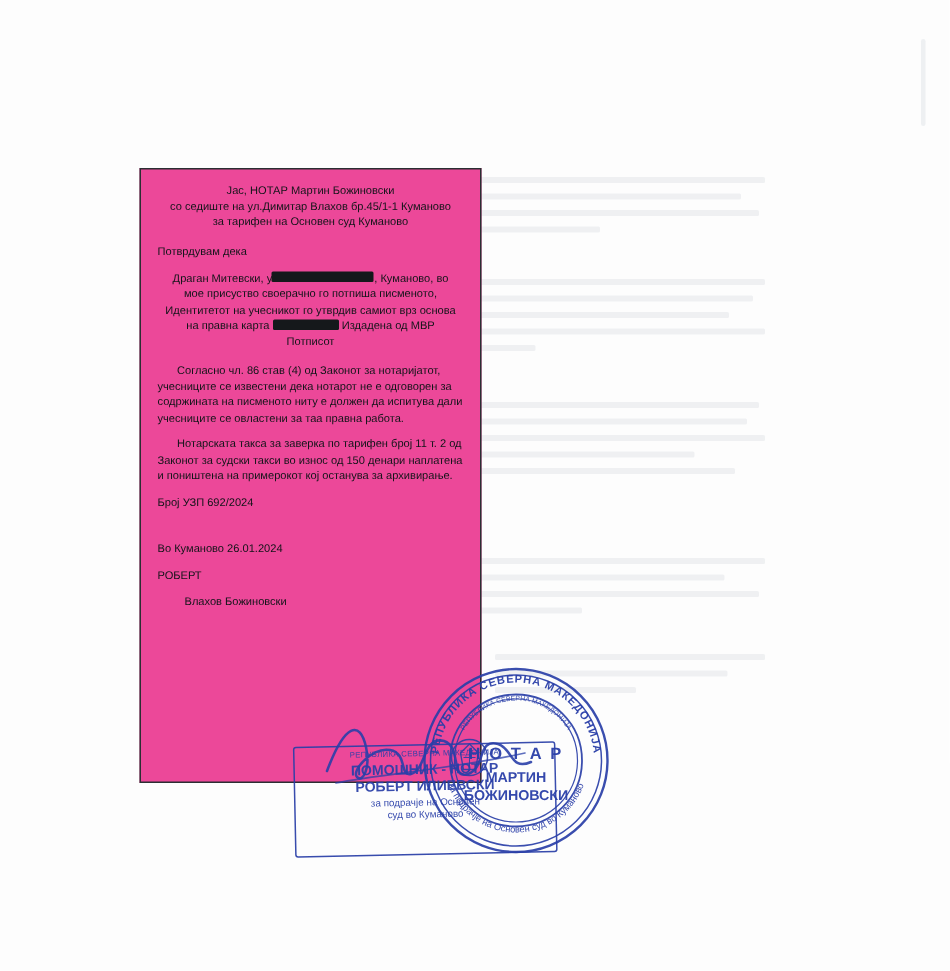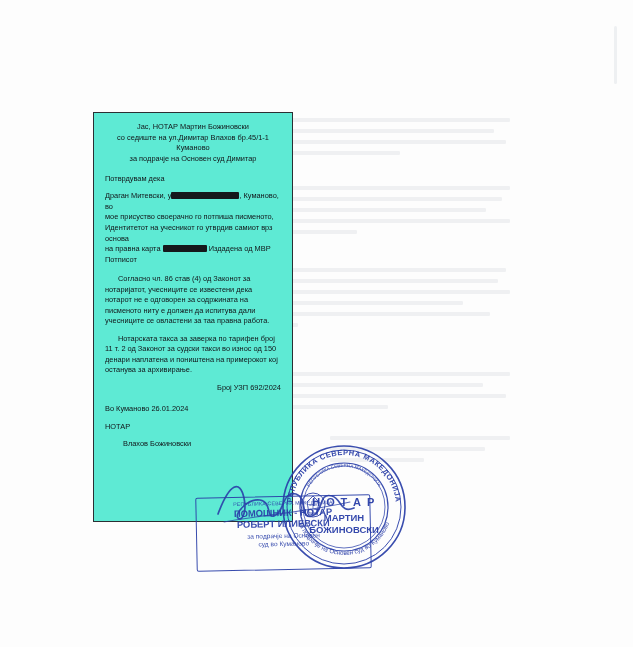--- a/index.html
+++ b/index.html
@@ -30,23 +30,23 @@
     background: #e4e7ea;
     margin-bottom: 7px;
     border-radius: 1px;
   }
 
   
   #notary-sheet {
     position: absolute;
     left: 93px;
     top: 112px;
-    width: 200px;
+    width: 228px;
     height: 410px;
-    background: #5eead4;
+    background: #ec4899;
     border: 1px solid #2b2f33;
     box-sizing: border-box;
     padding: 9px 11px 0 11px;
     color: #111418;
     font-size: 7.4px;
     line-height: 1.42;
   }
   #notary-sheet p {
     margin: 0 0 7px 0;
     text-align: left;
@@ -197,44 +197,44 @@
   </div>
 
   <div class="edge-noise" style="top:26px; height:58px;"></div>
 </div>
 
 <div id="notary-sheet">
 
   <div class="head-block">
     <div>Јас, НОТАР Мартин Божиновски</div>
     <div>со седиште на ул.Димитар Влахов бр.45/1-1 Куманово</div>
-    <div>за подрачје на Основен суд Димитар</div>
+    <div>за тарифен на Основен суд Куманово</div>
   </div>
 
   <p>Потврдувам дека</p>
 
-  <p style="margin-bottom:9px;">
+  <p style="margin-bottom:9px;text-align:center;">
     <span>Драган Митевски, у</span><span class="redact w1"></span><span>, Куманово, во</span><br>
     <span>мое присуство своерачно го потпиша писменото,</span><br>
     <span>Идентитетот на учесникот го утврдив самиот врз основа</span><br>
     <span>на правна карта</span> <span class="redact w2"></span> <span>Издадена од МВР</span><br>
     <span>Потписот</span>
   </p>
 
 
   <p class="indent">Согласно чл. 86 став (4) од Законот за нотаријатот, учесниците се известени дека нотарот не е одговорен за содржината на писменото ниту е должен да испитува дали учесниците се овластени за таа правна работа.</p>
 
   <p class="indent">Нотарската такса за заверка по тарифен број 11 т. 2 од Законот за судски такси во износ од 150 денари наплатена и поништена на примерокот кој останува за архивирање.</p>
 
 
-  <p style="margin-bottom:11px;text-align:right;">Број УЗП 692/2024</p>
+  <p style="margin-bottom:21px;">Број УЗП 692/2024</p>
 
   <p>Во Куманово 26.01.2024</p>
 
-  <p class="sig-label">НОТАР</p>
+  <p class="sig-label">РОБЕРТ</p>
 
   <p class="sig-name">Влахов Божиновски</p>
 </div>
 
 <svg id="signature-stroke" viewBox="0 0 150 60" xmlns="http://www.w3.org/2000/svg">
   <path d="M4 42 C 16 10, 26 8, 30 26 C 33 40, 28 50, 24 46 C 20 42, 34 26, 46 28 C 58 30, 52 46, 60 44 C 70 42, 68 18, 82 22 C 94 26, 86 48, 98 44 C 110 40, 104 20, 118 24 C 128 27, 126 42, 140 36" fill="none" stroke="#2a3fa8" stroke-width="1.7" stroke-linecap="round" opacity="0.9"></path>
   <path d="M10 50 C 40 44, 92 40, 136 30" fill="none" stroke="#2a3fa8" stroke-width="1.1" stroke-linecap="round" opacity="0.75"></path>
 </svg>
 
 <svg id="round-seal" viewBox="0 0 128 128" xmlns="http://www.w3.org/2000/svg">

